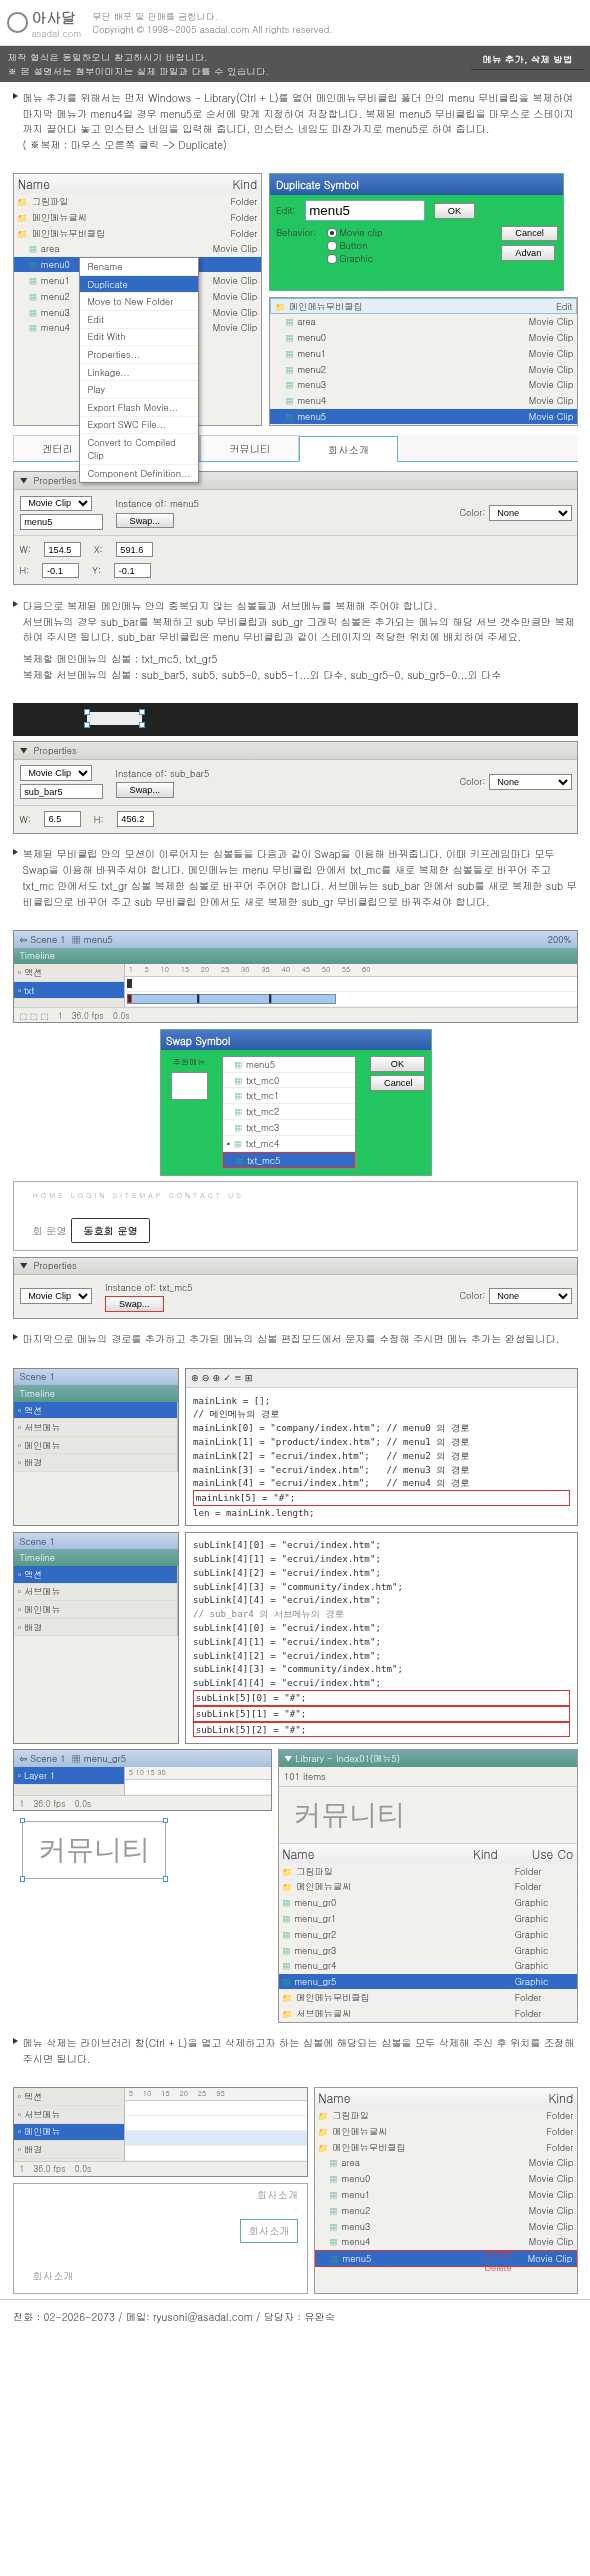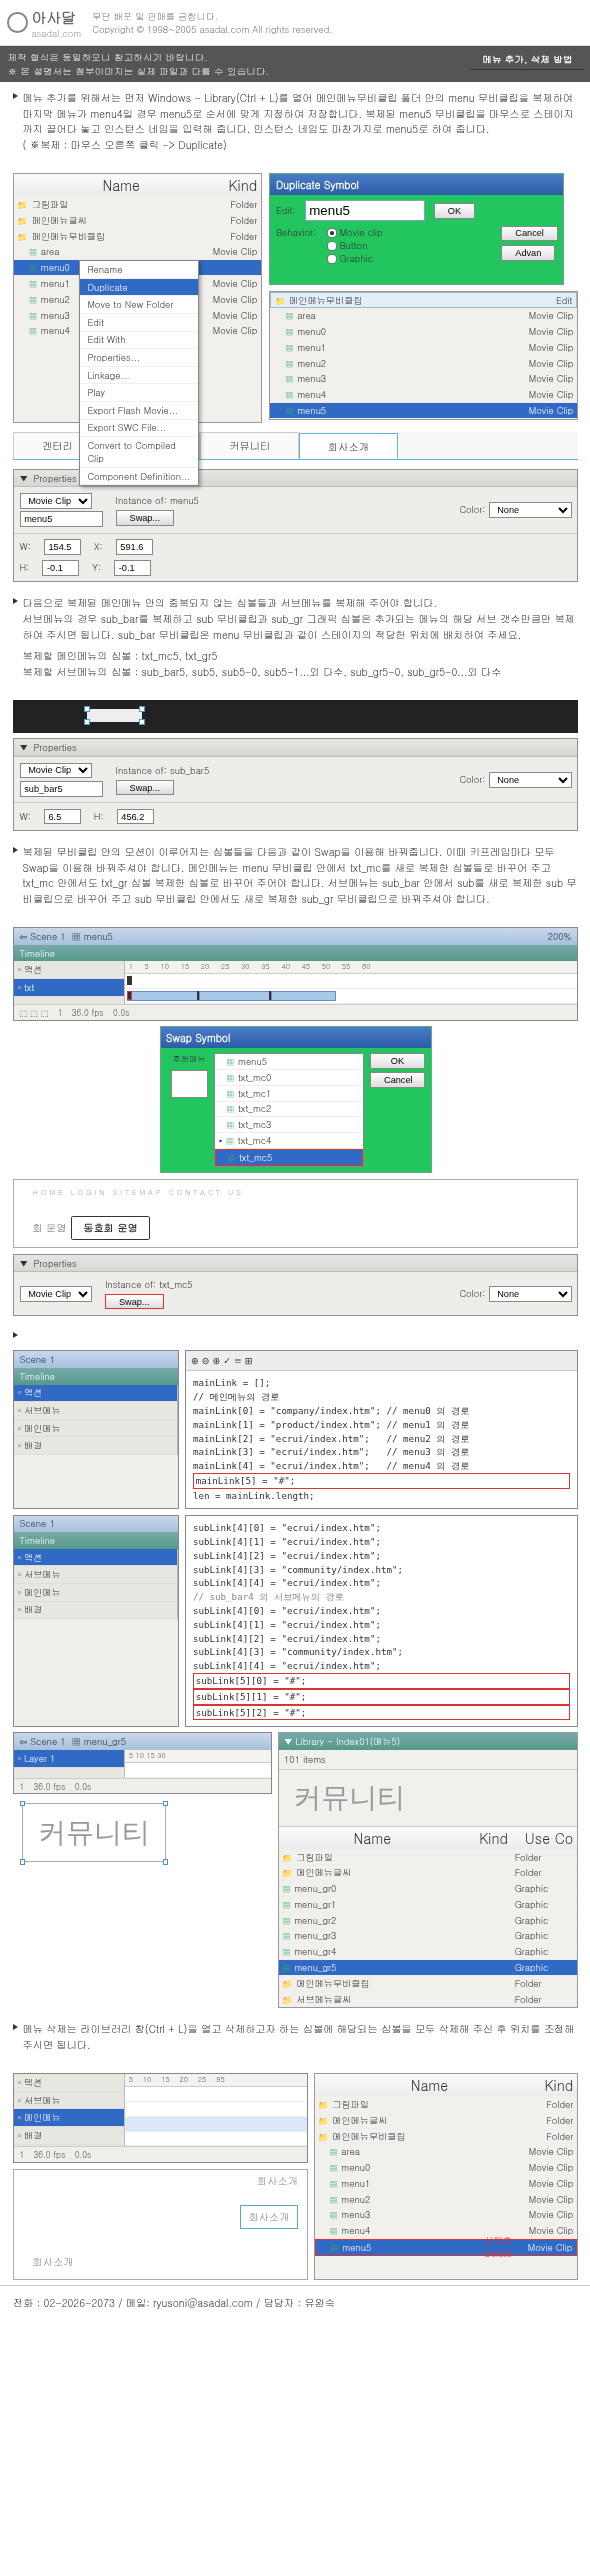--- a/index.html
+++ b/index.html
@@ -22,21 +22,21 @@
   .desc { font-size: 10.2px; line-height: 1.55; margin-bottom: 7.4px; }
   .desc-list { display: flex; align-items: flex-start; }
   .arrow { display: inline-block; width: 0; height: 0; border-top: 3.7px solid transparent; border-bottom: 3.7px solid transparent; border-left: 5.5px solid #333; margin-right: 4.6px; margin-top: 2.8px; flex-shrink: 0; }
   
   
   .shot-row { display: flex; gap: 7.4px; margin: 5.5px 13px; }
   .shot { border: 0.9px solid #999; background: #f2f0ec; font-size: 9.2px; }
   
   
   .lib-panel { width: 249px; }
-  .lib-head { background: linear-gradient(#fafafa,#ececec); border-bottom: 0.9px solid #bbb; padding: 1.8px 3.7px; font-size: 14px; text-align: center; }
+  .lib-head { background: linear-gradient(#fafafa,#ececec); border-bottom: 0.9px solid #bbb; padding: 1.8px 3.7px; font-size: 12px; }
   .lib-row { display: flex; padding: 0.9px 3.7px; align-items: center; border-bottom: 0.9px solid #eee; gap: 3.7px; }
   .lib-row.hl { background: #316ac5; color: #fff; }
   .folder-icon::before { content: "📁"; font-size: 8.3px; }
   .mc-icon::before { content: "▦"; color: #3a6; font-size: 8.3px; }
   .ctx-menu { position: relative; background: #fff; border: 0.9px solid #888; box-shadow: 1.8px 1.8px 3.7px rgba(0,0,0,0.3); font-size: 9.2px; width: 120px; }
   .ctx-item { padding: 1.8px 7.4px; border-bottom: 0.9px solid #f0f0f0; }
   .ctx-item.hl { background: #316ac5; color: #fff; }
   
   
   .dlg { border: 0.9px solid #6a8; background: #22c55e; width: 295px; }
@@ -205,21 +205,21 @@
 
   <div style="flex:1">
     <div class="dlg">
       <div class="dlg-title">Duplicate Symbol</div>
       <div class="dlg-body">
         <div class="small-row" style="margin-bottom:4.6px">
           <span>Edit:</span>
           <input class="dlg-input" value="menu5" style="">
           <button class="dlg-btn">OK</button>
         </div>
-        <div class="small-row" style="margin-bottom:14px;align-items:flex-start">
+        <div class="small-row" style="margin-bottom:20px;align-items:flex-start">
           <span style="width:46px">Behavior:</span>
           <div style="flex:1">
             <div><span class="radio on"></span><span>Movie clip</span></div>
             <div><span class="radio"></span><span>Button</span></div>
             <div><span class="radio"></span><span>Graphic</span></div>
           </div>
           <div>
             <button class="dlg-btn" style="display:block;margin-bottom:3.7px">Cancel</button>
             <button class="dlg-btn" style="display:block">Advan</button>
           </div>
@@ -406,21 +406,21 @@
     <span>⬚ ⬚ ⬚</span>
       <span>1</span>
       <span>36.0 fps</span>
       <span>0.0s</span>
   </div>
 </div>
 
 <div style="margin:5.5px 13px;display:flex;justify-content:center">
   <div class="dlg" style="width:272px">
     <div class="dlg-title">Swap Symbol</div>
-    <div class="dlg-body" style="display:flex;gap:2px">
+    <div class="dlg-body" style="display:flex;gap:10px">
       <div style="width:46px;text-align:center">
         <div style="font-size:8.3px;margin-bottom:5.5px">추천메뉴</div>
         <div style="width:37px;height:28px;border:0.9px solid #888;background:#fff;margin:0 auto"></div>
       </div>
       <div style="flex:1;border:0.9px solid #888;background:#fff">
         <div class="lib-row" style="padding-left:11px">
             <span class="mc-icon"></span>
             <span>menu5</span>
           </div>
         <div class="lib-row" style="padding-left:11px">
@@ -477,20 +477,21 @@
     </div>
     <div style="margin-left:auto">
       <span>Color:</span>
       <select class="prop-select" style="width:83px"><option>None</option></select>
     </div>
   </div>
 </div>
 
 <div class="block desc-list">
   <span class="arrow"></span>
+  <div class="desc">마지막으로 메뉴의 경로를 추가하고 추가된 메뉴의 심볼 편집모드에서 문자를 수정해 주시면 메뉴 추가는 완성됩니다.</div>
 </div>
 
 <div class="two-col">
   <div class="timeline" style="margin:0;flex:0 0 166px">
     <div class="tl-head" style="background:linear-gradient(#c8d8ec,#a8c0dc);color:#234"><span>Scene 1</span></div>
     <div class="tl-head">Timeline</div>
     <div class="tl-layers" style="width:100%">
       <div class="tl-layer hl">
           <span>▫</span>
           <span>액션</span>

